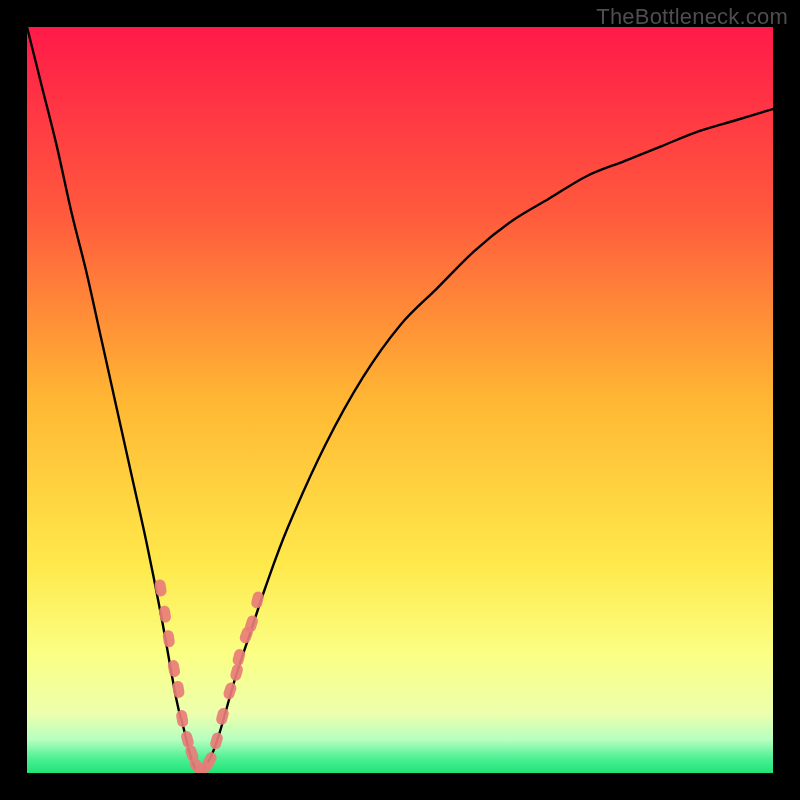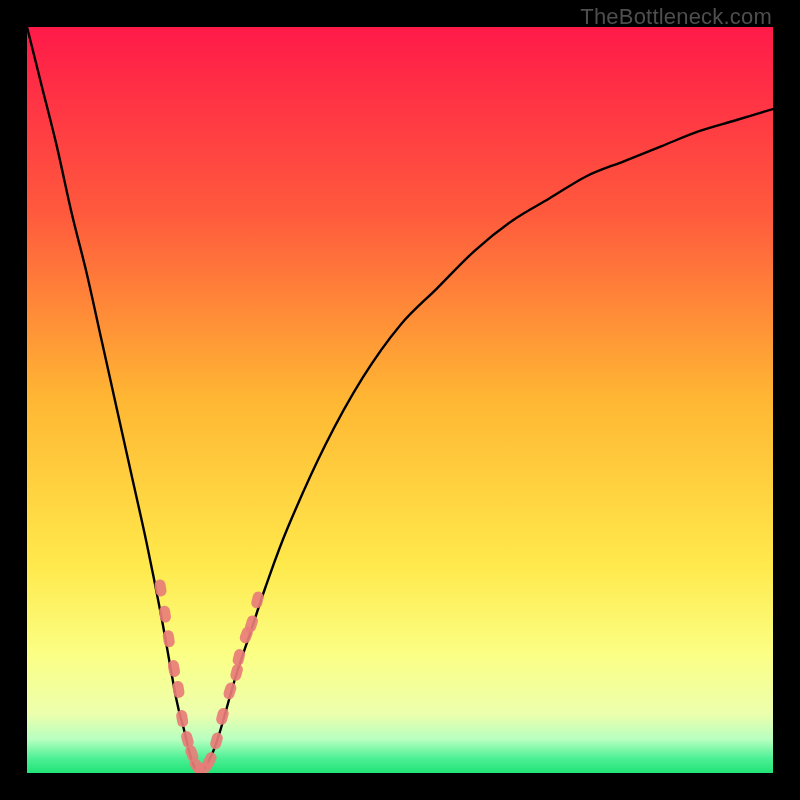--- a/index.html
+++ b/index.html
@@ -1,20 +1,20 @@
 <!DOCTYPE html>
 <html><head>
 <meta charset="utf-8">
 <style>
   * { margin: 0; padding: 0; box-sizing: border-box; }
   body { width: 800px; height: 800px; background: #000; position: relative; overflow: hidden; font-family: Arial, sans-serif; }
   .frame { position: absolute; top: 0; left: 0; width: 800px; height: 800px; background: #000; }
   .plot-area { position: absolute; top: 27px; left: 27px; width: 746px; height: 746px; }
   .gradient-bg { position: absolute; top: 0; left: 0; width: 100%; height: 100%; }
-  .watermark { position: absolute; top: 4px; right: 28px; color: #4e4e4e; font-size: 22px; font-weight: 500; letter-spacing: 0.2px; }
+  .watermark { position: absolute; top: 4px; right: 12px; color: #4e4e4e; font-size: 22px; font-weight: 500; letter-spacing: 0.2px; }
   svg.curves { position: absolute; top: 0; left: 0; width: 100%; height: 100%; }
 </style>
 </head>
 <body>
 
 <div class="frame">
   <div class="plot-area">
     <svg class="gradient-bg" viewBox="0 0 746 746" preserveAspectRatio="none">
       <defs>
         <linearGradient id="bg-grad" x1="0" y1="0" x2="0" y2="1">

